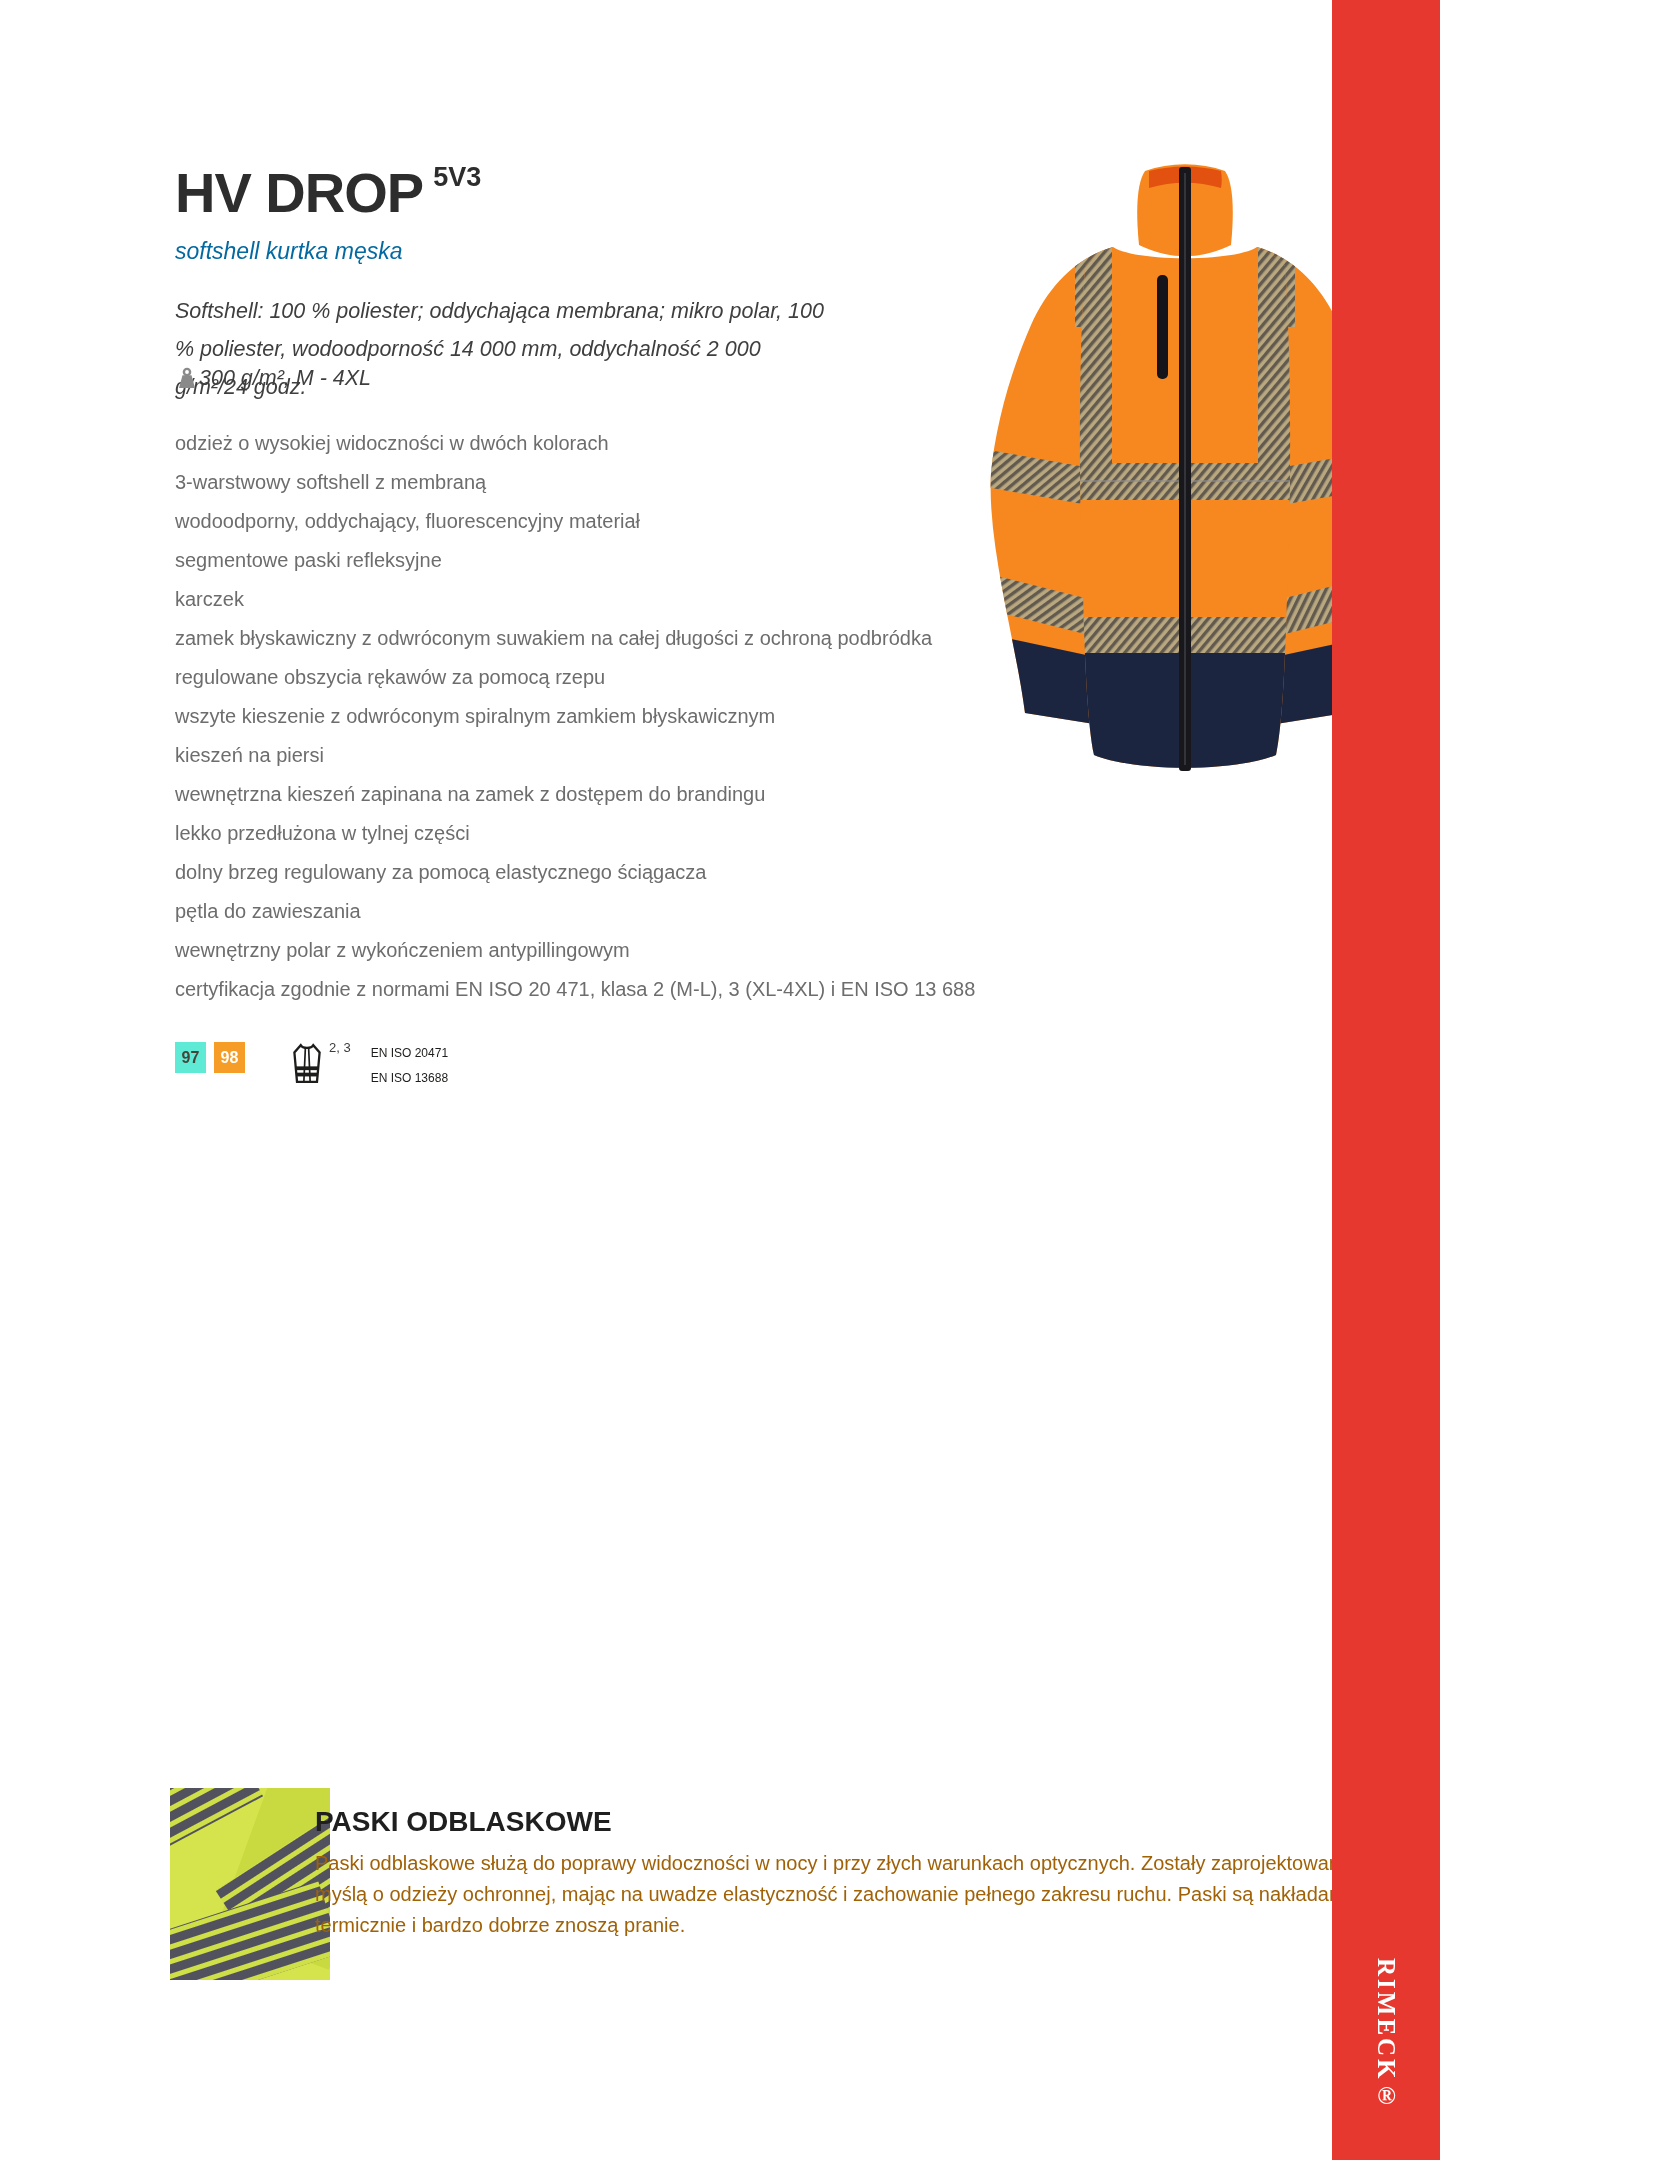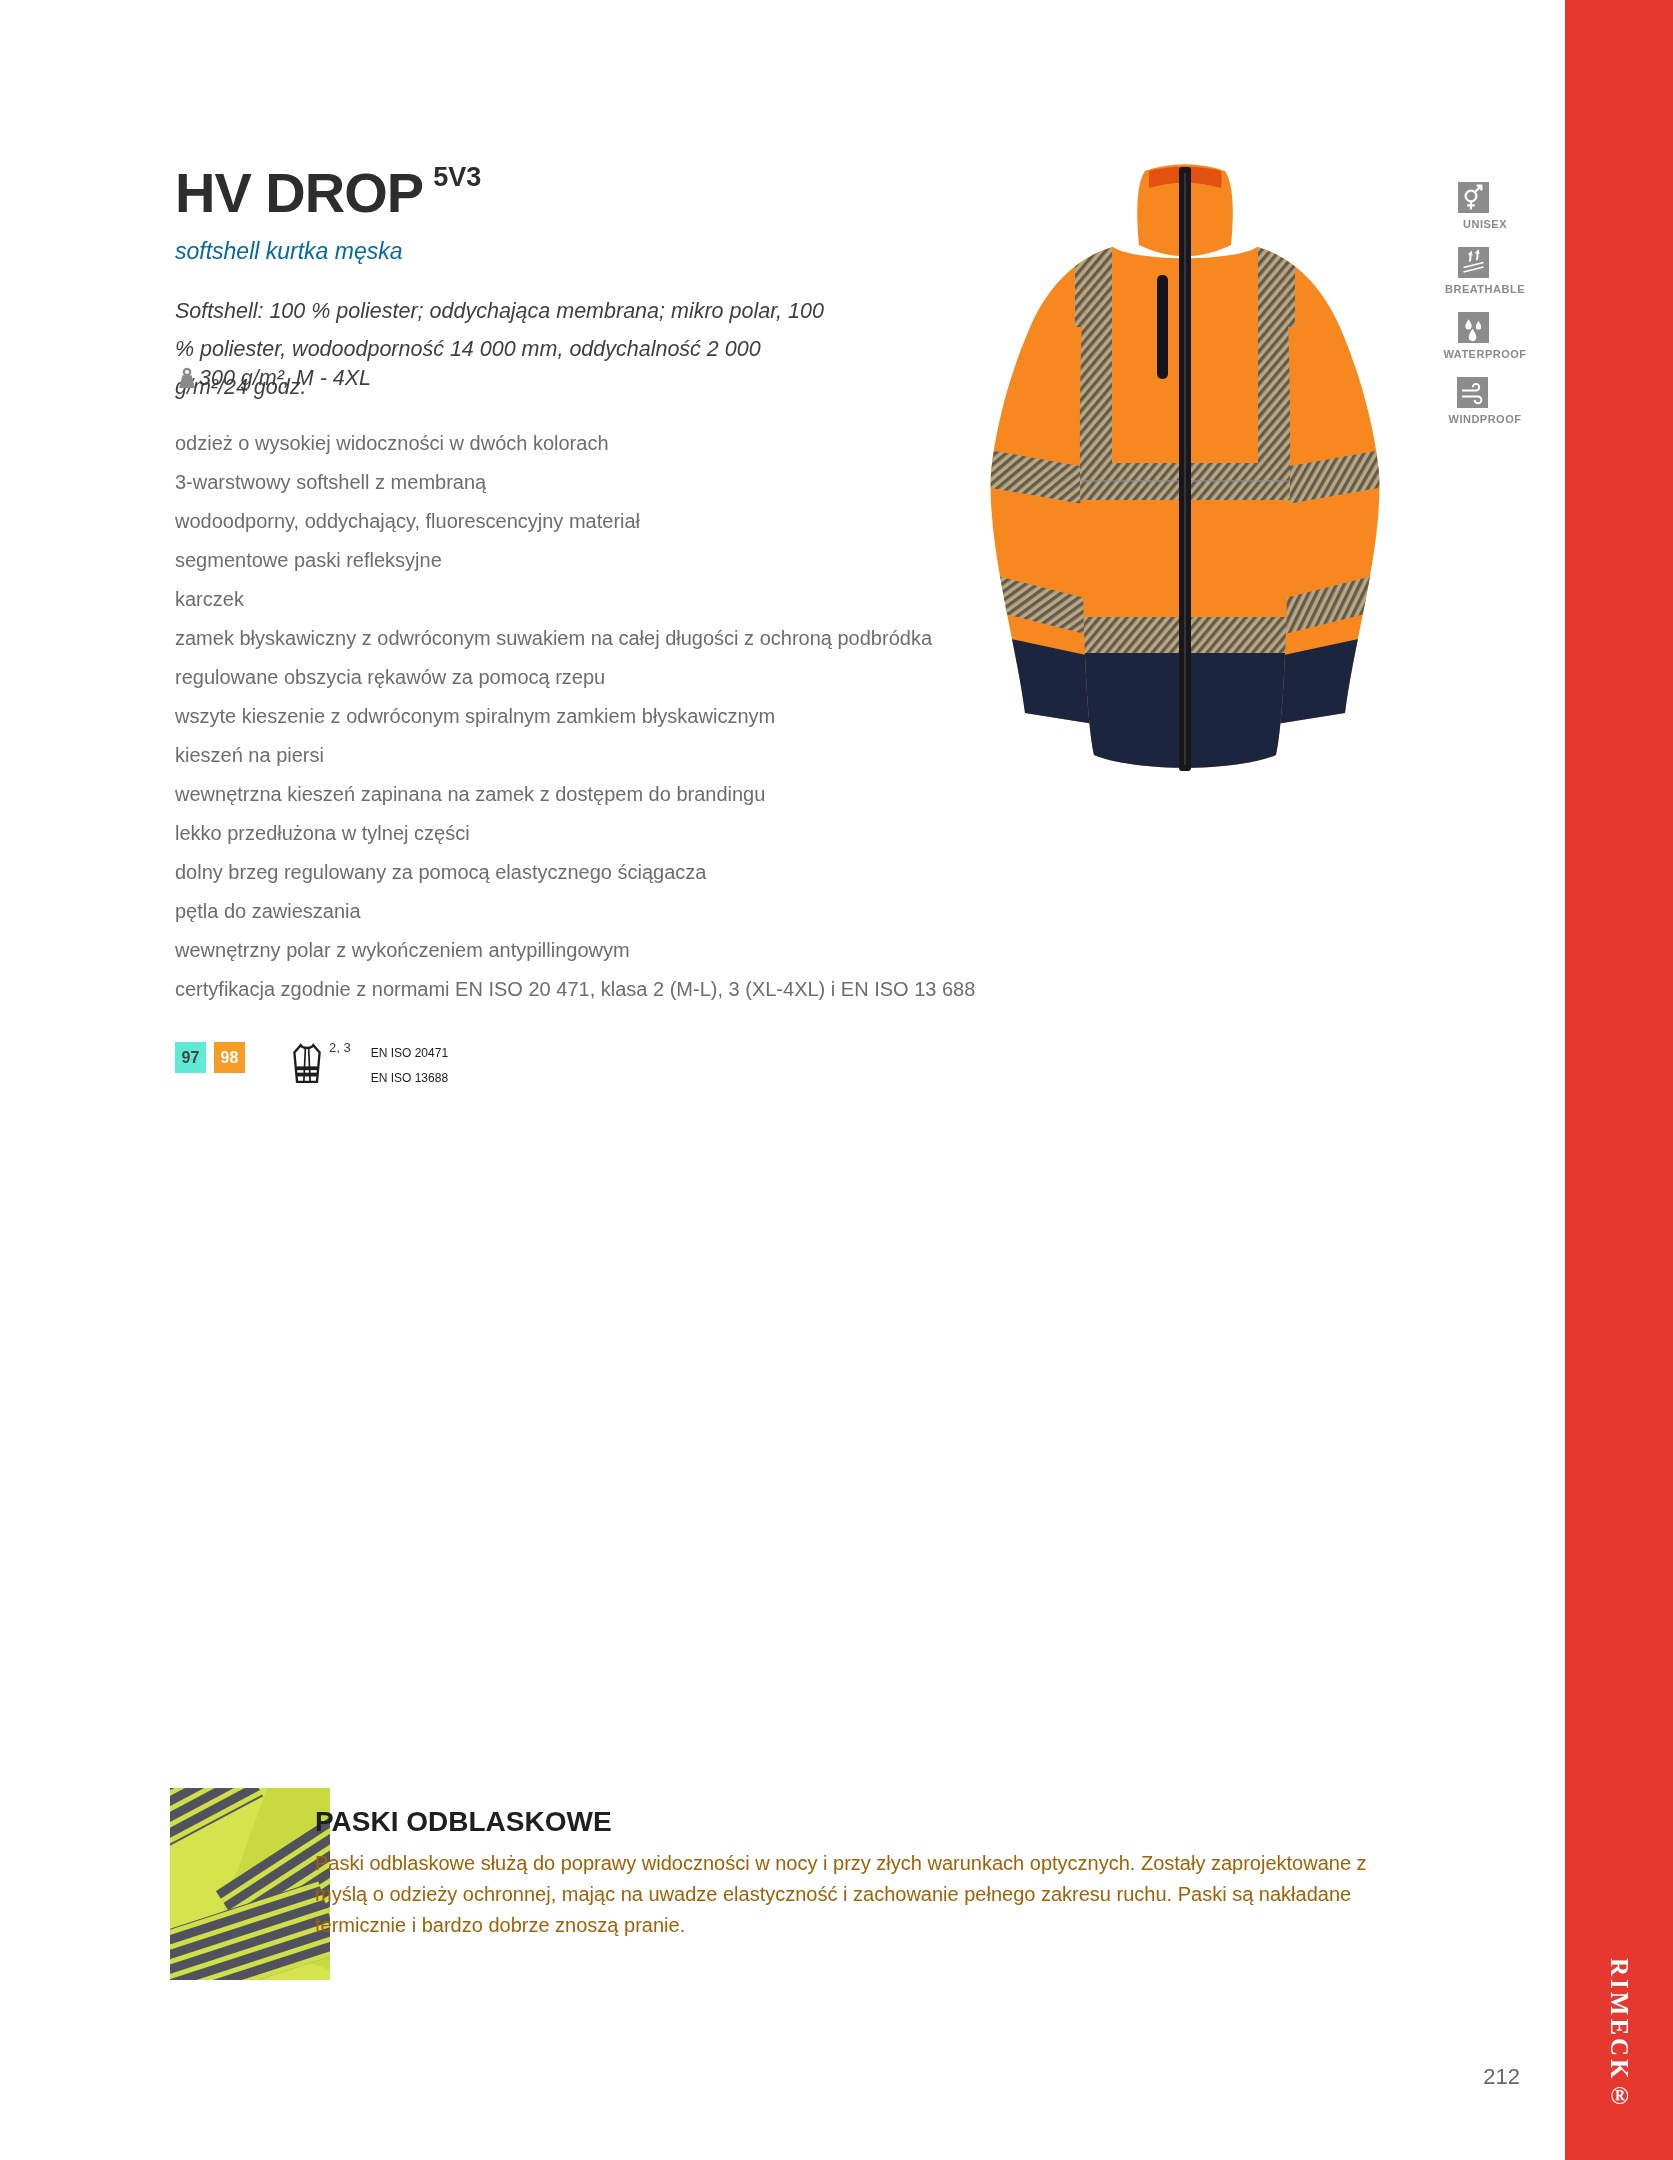--- a/index.html
+++ b/index.html
@@ -1,16 +1,16 @@
 <!DOCTYPE html>
 <html><head>
 <meta charset="utf-8">
 <style>
   html,body{margin:0;padding:0;background:#fff;}
-  .page{position:relative;width:1673px;height:2160px;background:#ffffff;overflow:hidden;
+  .page{position:relative;width:1440px;height:2160px;background:#ffffff;overflow:hidden;
         font-family:"Liberation Sans",sans-serif;}
 
   
   .red-bar{position:absolute;top:0;right:0;width:108px;height:2160px;background:#e6382e;}
   .brand-vert{position:absolute;bottom:48px;left:50%;transform:translateX(-50%);
               writing-mode:vertical-rl;color:#ffffff;font-family:"Liberation Serif",serif;
               font-weight:bold;font-size:25px;letter-spacing:3px;white-space:nowrap;}
 
   
   .title-row{position:absolute;left:175px;top:162px;color:#2d2d2d;}

